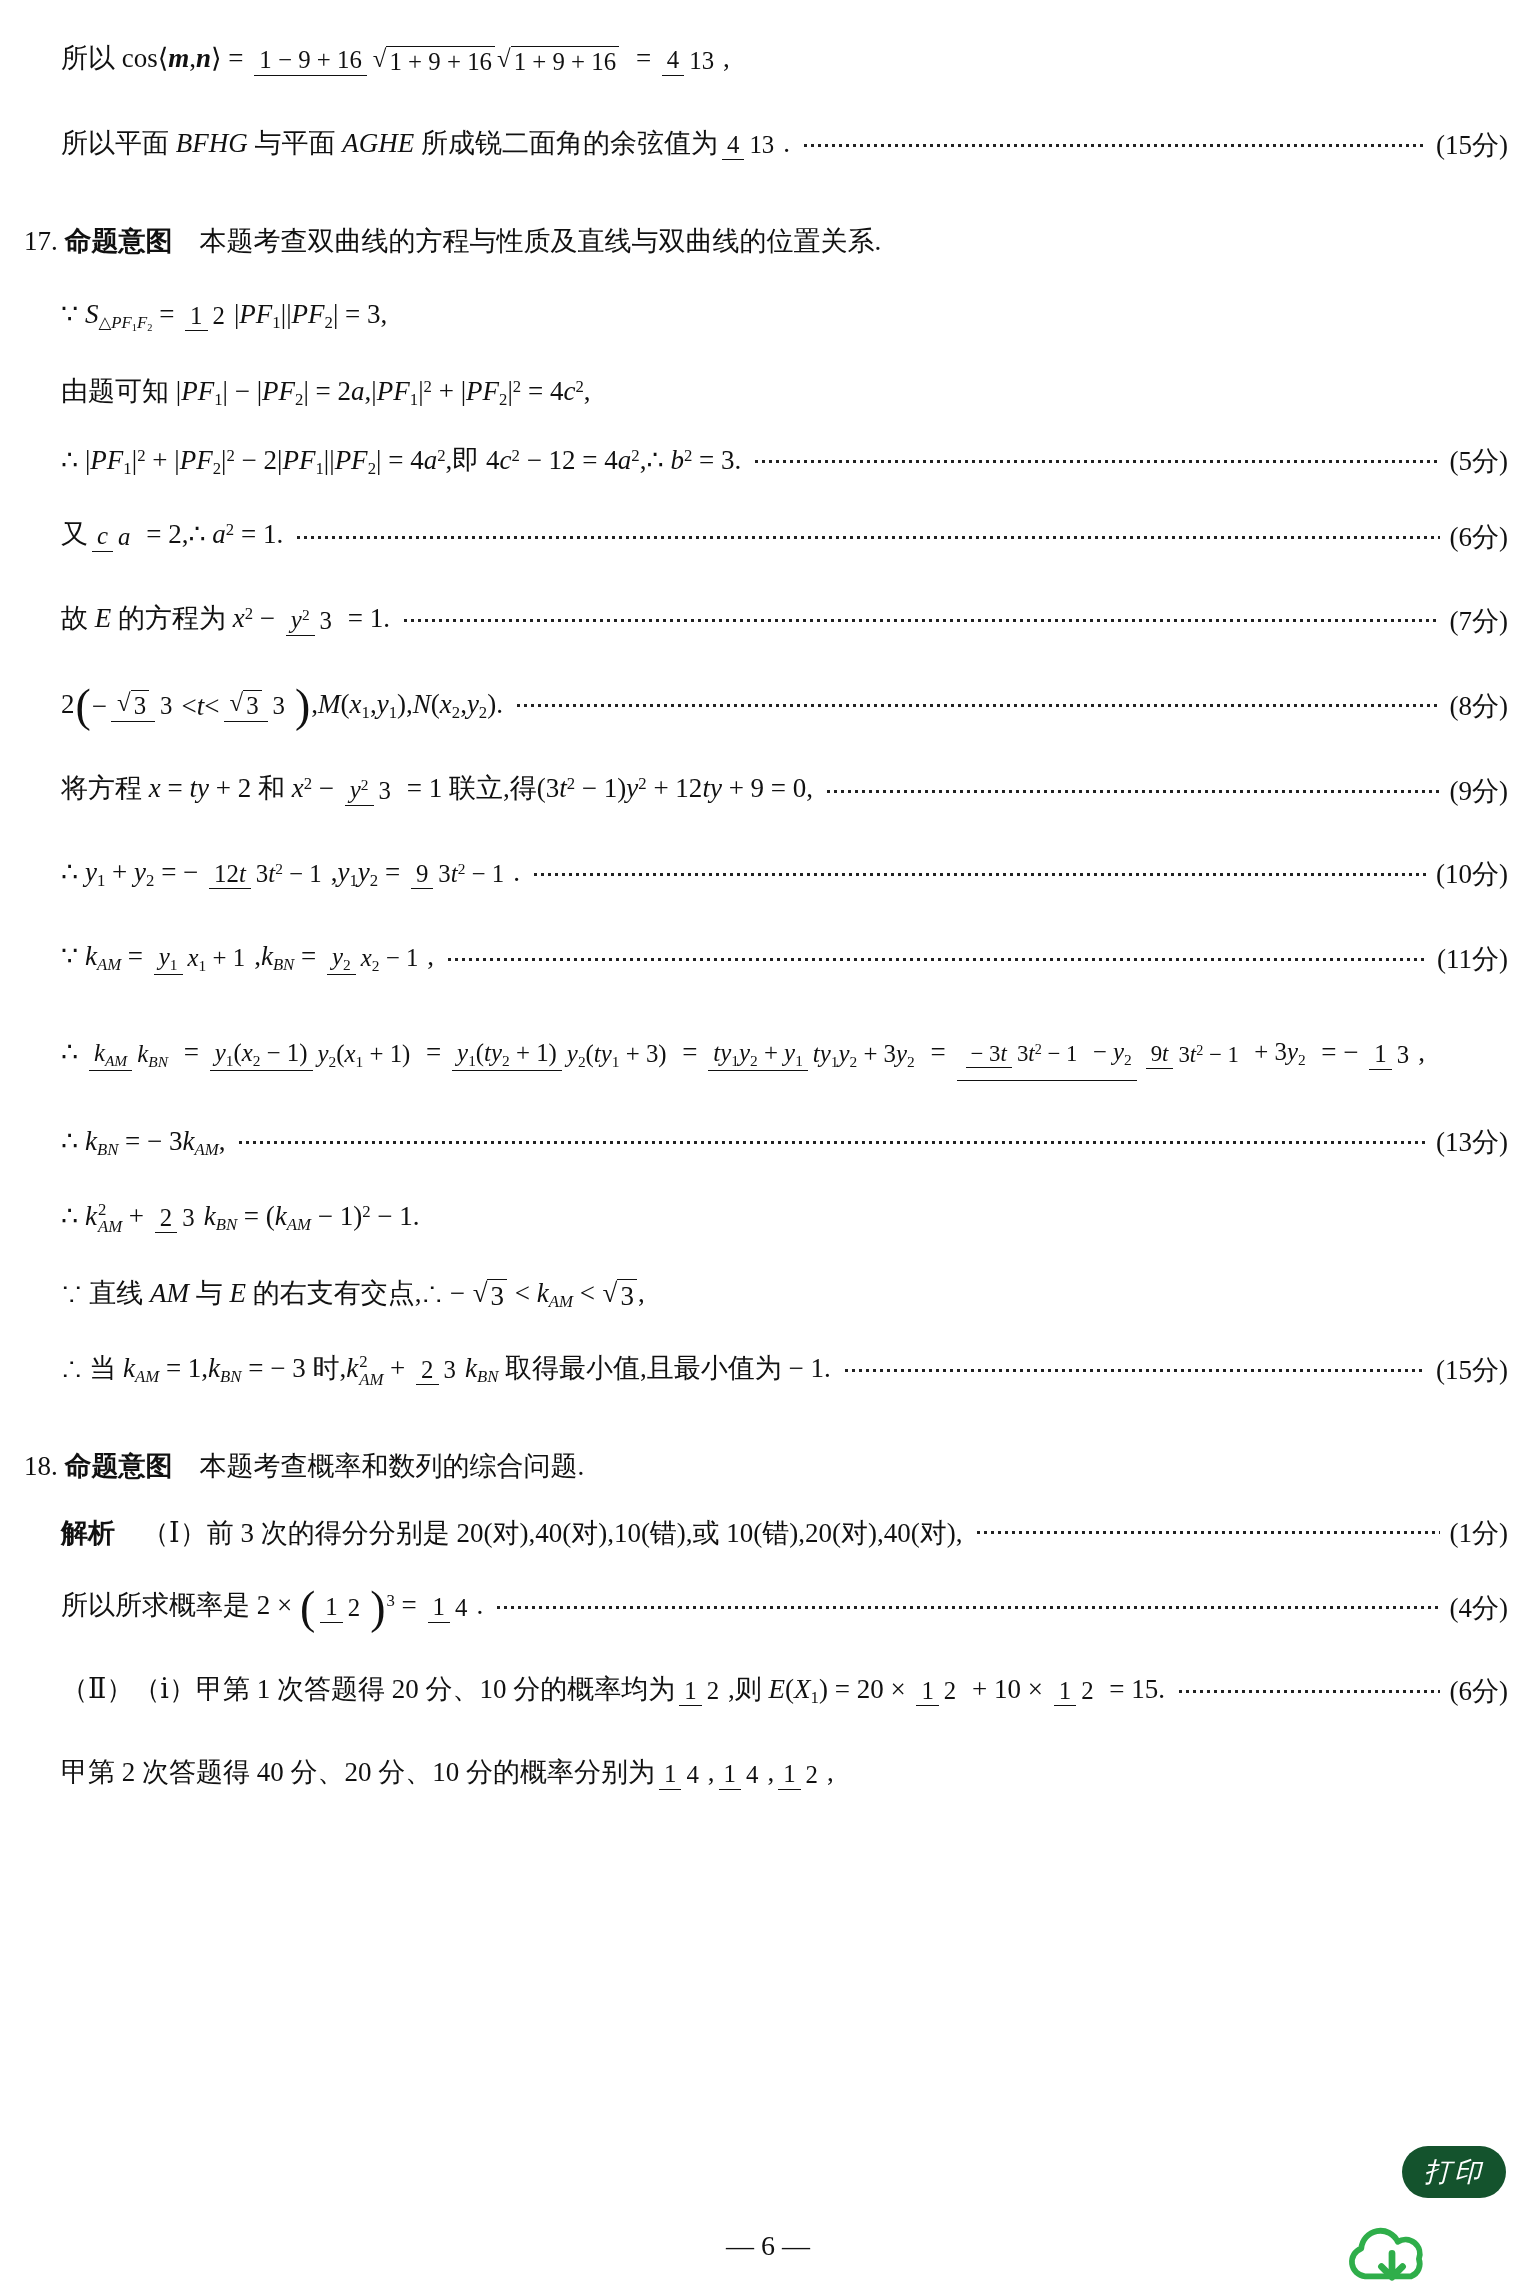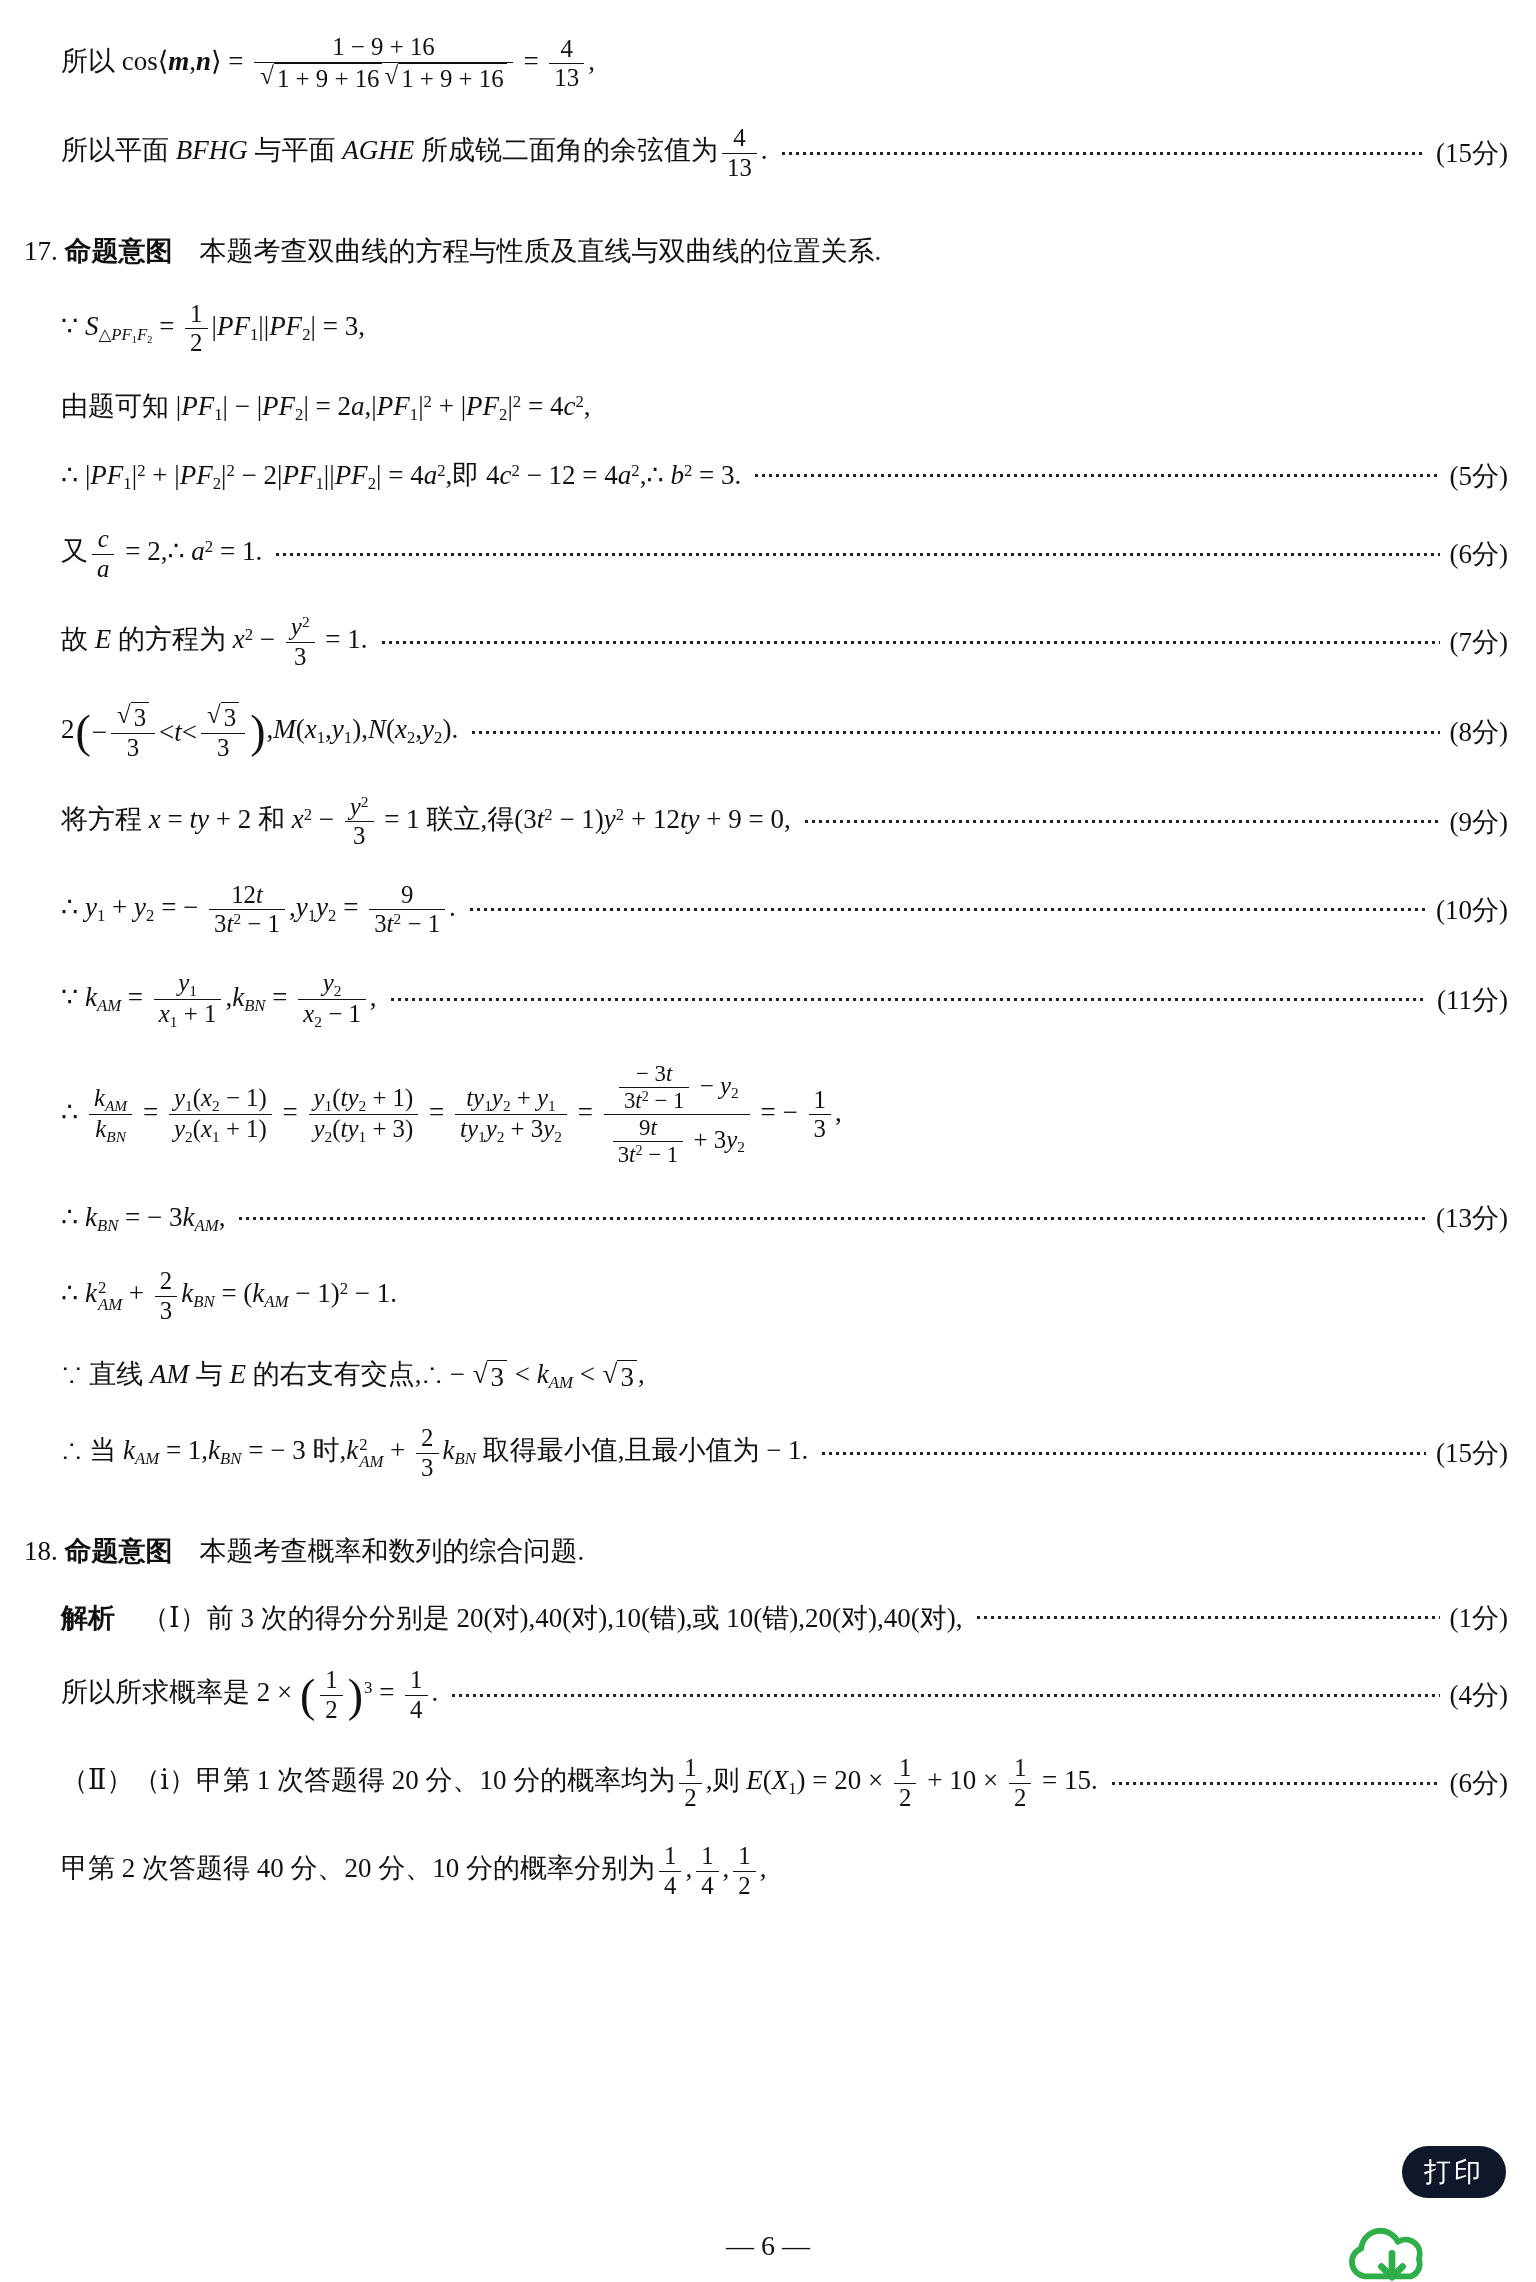--- a/index.html
+++ b/index.html
@@ -31,22 +31,22 @@
     margin: 0 10px 0 12px;
     align-self: center;
     background-image: radial-gradient(circle, #222 1.5px, transparent 1.9px);
     background-size: 7px 9px;
     background-position: left center;
     background-repeat: repeat-x;
   }
   .score { white-space: nowrap; }
   
   .frac {
-    display: inline-flex; flex-direction: column; 
-    vertical-align: middle; margin: 0 4px; font-size: .92em; line-height: 1.15;
+    display: inline-flex; flex-direction: row; align-items: center;
+    vertical-align: middle; margin: 12px 4px; font-size: .92em; line-height: 1.15;
     text-align: center;
   }
   .fnum { padding: 0 5px; border-bottom: 1.6px solid #111; }
   .fden { padding: 0 5px; }
   .sqrt { display: inline-flex; align-items: stretch; vertical-align: middle; margin: 0 1px; }
   .rad  { line-height: 1.05; align-self: flex-start; }
   .radicand { border-top: 1.6px solid #111; padding: 0 3px; line-height: 1.2; }
   sup, sub { font-size: .62em; }
   sup { vertical-align: .5em; }
   sub { vertical-align: -.3em; }
@@ -293,21 +293,21 @@
             <span class="fnum">1</span>
             <span class="fden">2</span>
           </span>,</span>
       </div>
     </main>
 
   <footer class="footer">
     <span>— 6 —</span>
   </footer>
 
-  <button class="print-btn" id="printBtn" style="background: #0f172a;">
+  <button class="print-btn" id="printBtn" style="background: #14532d; font-style: italic;">
     <span>打印</span>
   </button>
 
   <div class="cloud">
     <svg viewBox="0 0 100 80" width="96" height="78">
       <path d="M78 40 a15 15 0 0 0 -22 -18 a20 20 0 0 0 -38 7 a15 15 0 0 0 4 29 h48 a14 14 0 0 0 8 -18 z" fill="#ffffff" stroke="#2fae4a" stroke-width="6" stroke-linejoin="round"></path>
       <path d="M50 34 v22 M39 48 l11 11 l11 -11" stroke="#2fae4a" stroke-width="7" fill="none" stroke-linecap="round" stroke-linejoin="round"></path>
     </svg>
   </div>
 </div>

